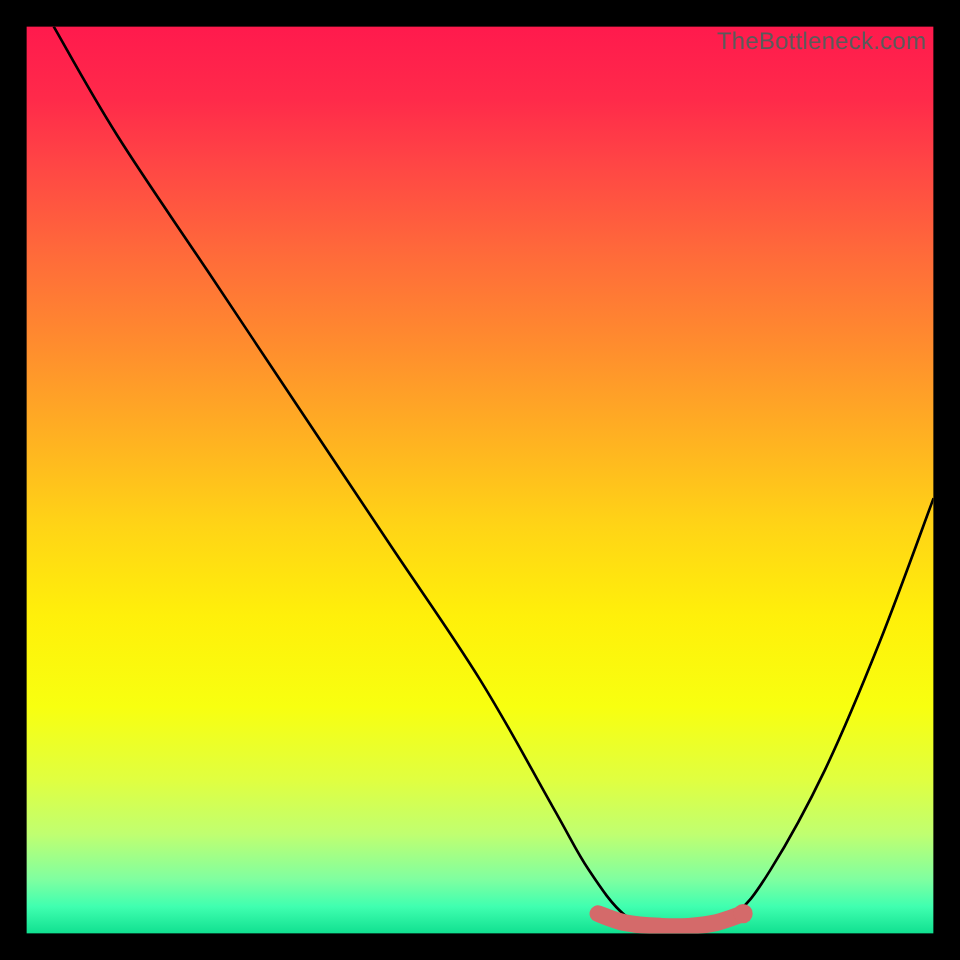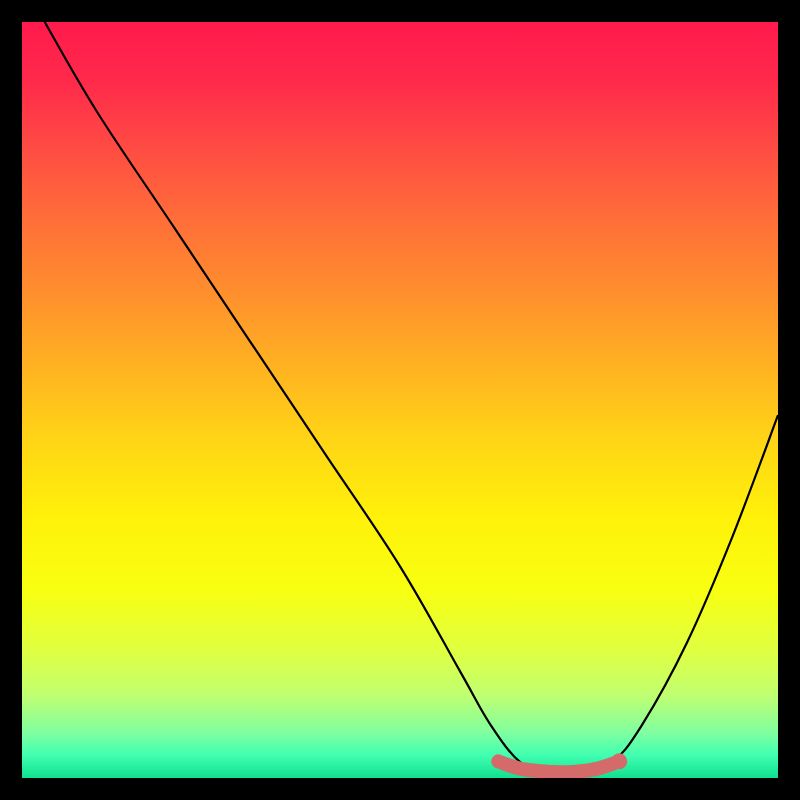--- a/index.html
+++ b/index.html
@@ -57,19 +57,20 @@
     width: 756px;
     height: 756px;
     pointer-events: none;
   }
 </style>
 </head>
 <body>
 
 <div class="chart-container">
   <div class="plot-area">
+    <div class="watermark">TheBottleneck.com</div>
     <svg class="curve-layer" viewBox="0 0 756 756" preserveAspectRatio="none">
       <path id="curve-path" d="M 22.68 0 C 32.205600000000004 16.329600000000003, 52.46640000000001 53.97840000000003, 75.60000000000001 90.72000000000003 C 98.73360000000001 127.46160000000003, 123.98400000000002 163.296, 151.20000000000002 204.12 C 178.41600000000003 244.94400000000002, 199.58399999999997 276.696, 226.79999999999998 317.52000000000004 C 254.016 358.34400000000005, 275.184 390.09600000000006, 302.40000000000003 430.92 C 329.61600000000004 471.74399999999997, 353.5056 504.85679999999996, 378 544.3199999999999 C 402.4944 583.7832, 422.1504 621.5831999999999, 438.47999999999996 650.16 C 454.80959999999993 678.7368, 457.83359999999993 686.7504, 468.71999999999997 703.08 C 479.6064 719.4096000000001, 488.07360000000006 732.0348, 498.96000000000004 740.88 C 509.8464 749.7252, 518.3136 750.1788, 529.1999999999999 752.22 C 540.0863999999999 754.2612, 548.5536 754.2612, 559.4399999999999 752.22 C 570.3263999999999 750.1788, 578.7936000000001 749.7252, 589.6800000000001 740.88 C 600.5664 732.0348, 606.312 724.8528, 619.92 703.08 C 633.5279999999999 681.3072000000001, 648.9504 653.94, 665.28 619.9200000000001 C 681.6096 585.9000000000001, 694.3104 554.904, 710.64 514.0799999999999 C 726.9696 473.2559999999999, 747.8352 414.89279999999997, 756 393.12" fill="none" stroke="#000000" stroke-width="2.2"></path>
       <path id="highlight-path" d="M 476.28000000000003 739.368 C 480.36240000000004 740.7288000000001, 489.43440000000004 745.02288, 498.96000000000004 746.928 C 508.48560000000003 748.83312, 519.6744 749.40768, 529.1999999999999 749.952 C 538.7255999999999 750.49632, 543.7152 750.49632, 551.88 749.952 C 560.0448 749.40768, 566.3952 748.83312, 574.5600000000001 746.928 C 582.7248000000001 745.02288, 593.1576 740.7288000000001, 597.24 739.368" fill="none" stroke="#d46a6a" stroke-width="14" stroke-linecap="round" stroke-linejoin="round"></path>
       <circle id="highlight-dot" cx="597.24" cy="739.368" r="8" fill="#d46a6a"></circle>
     </svg>
   </div>
 </div>
 
 </body></html>

